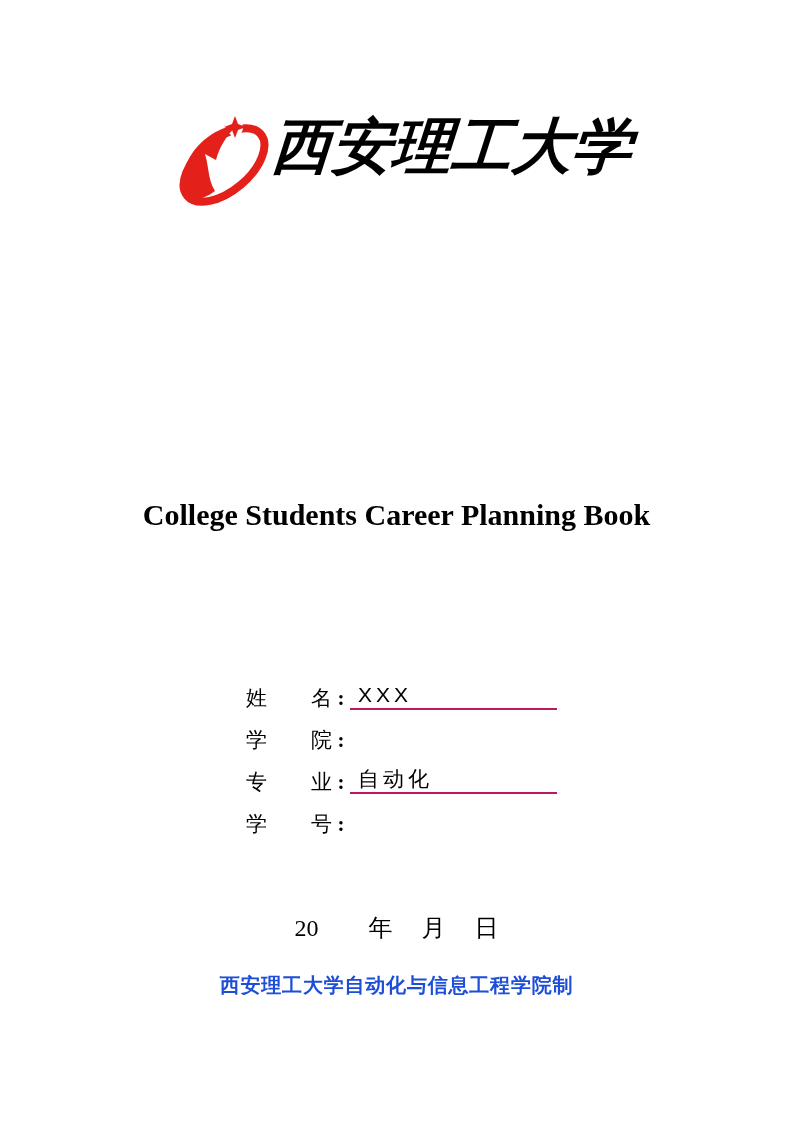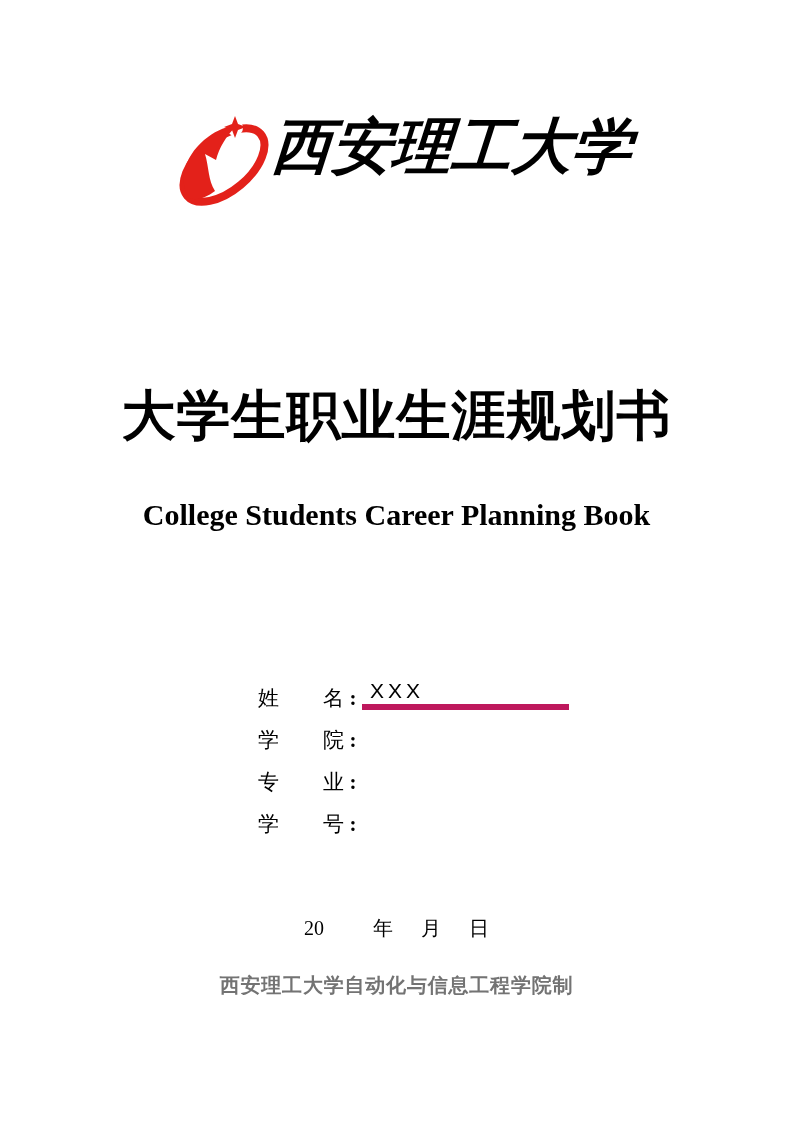--- a/index.html
+++ b/index.html
@@ -87,66 +87,65 @@
     margin-bottom: 16px;
     height: 26px;
   }
   .f-label {
     width: 86px;
     font-size: 21px;
     line-height: 24px;
     text-align: justify;
     text-align-last: justify;
     font-family: "Liberation Serif", "DejaVu Serif", serif;
-    margin-left: 12px;
   }
   .f-colon {
     width: 18px;
     font-size: 21px;
     line-height: 24px;
     text-align: center;
     font-weight: 700;
   }
   .f-value {
     width: 207px;
-    border-bottom: 6px solid #be185d;
+    border-bottom: 2px solid #be185d;
     font-size: 21px;
     line-height: 24px;
     padding-left: 8px;
     padding-bottom: 1px;
     letter-spacing: 4px;
     white-space: nowrap;
     font-family: "Liberation Sans", "DejaVu Sans", sans-serif;
   }
 
   
   .date-line {
     position: absolute;
     left: 0; right: 0;
     top: 916px;
     text-align: center;
-    font-size: 20px;
+    font-size: 24px;
     line-height: 24px;
     white-space: nowrap;
   }
   .date-line .d-year  { margin-left: 44px; }
   .date-line .d-month { margin-left: 23px; }
   .date-line .d-day   { margin-left: 23px; }
 
   
   .footer-note {
     position: absolute;
     left: 0; right: 0;
     top: 972px;
     text-align: center;
     font-family: "Liberation Sans", "DejaVu Sans", sans-serif;
     font-weight: 700;
     font-size: 20px;
     letter-spacing: 0.8px;
-    color: #737373;
+    color: #1d4ed8;
     white-space: nowrap;
   }
 </style>
 </head>
 <body>
 
 <div class="page">
 
   <svg class="logo-mark" viewBox="0 0 130 100" xmlns="http://www.w3.org/2000/svg" aria-hidden="true">
 
@@ -157,39 +156,39 @@
     <path d="M 29,86 C 17,67 26,41 48,25 C 57,18 68,14 77,13
              C 66,24 59,36 56,48 L 45,42 C 49,55 48,68 55,79
              C 46,86 36,89 29,86 Z" fill="#e3211a"></path>
 
     <path d="M75,4 L78,12 L86,15 L78,18 L75,26 L72,18 L64,15 L72,12 Z" fill="#e3211a"></path>
   </svg>
 
   <div class="uni-cn">西安理工大学</div>
 
 
-  <div class="doc-title">大学生职业生涯规划书</div>
   <div class="doc-subtitle">College Students Career Planning Book</div>
 
   <div class="info-form">
 
     <div class="form-row">
       <span class="f-label">姓名</span>
       <span class="f-colon">:</span>
       <span class="f-value">XXX</span>
     </div>
 
     <div class="form-row">
       <span class="f-label">学院</span>
       <span class="f-colon">:</span>
     </div>
 
     <div class="form-row">
       <span class="f-label">专业</span>
       <span class="f-colon">:</span>
+      <span class="f-value">自动化</span>
     </div>
 
     <div class="form-row">
       <span class="f-label">学号</span>
       <span class="f-colon">:</span>
     </div>
 
   </div>
 
   <div class="date-line">

